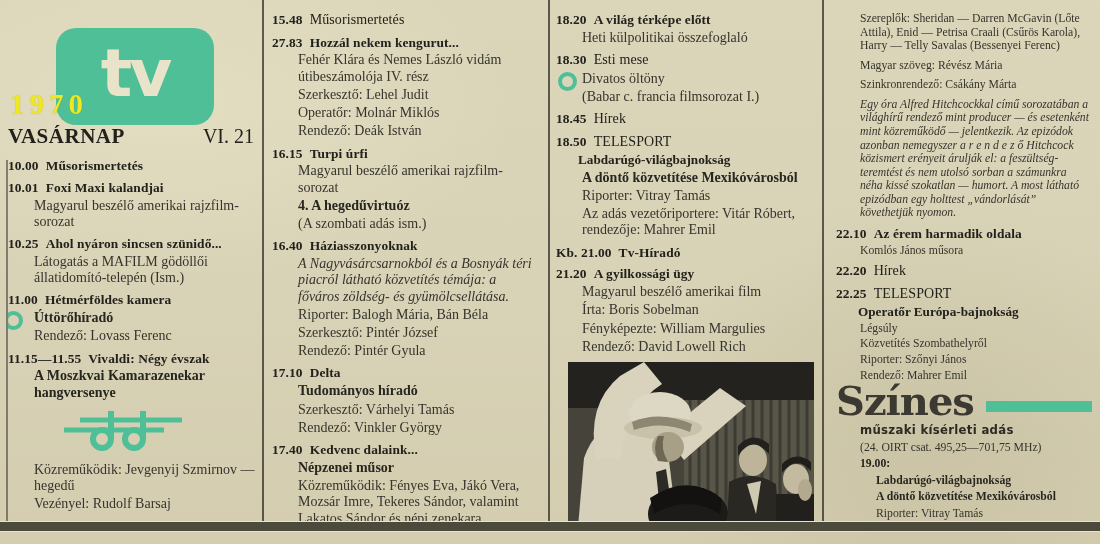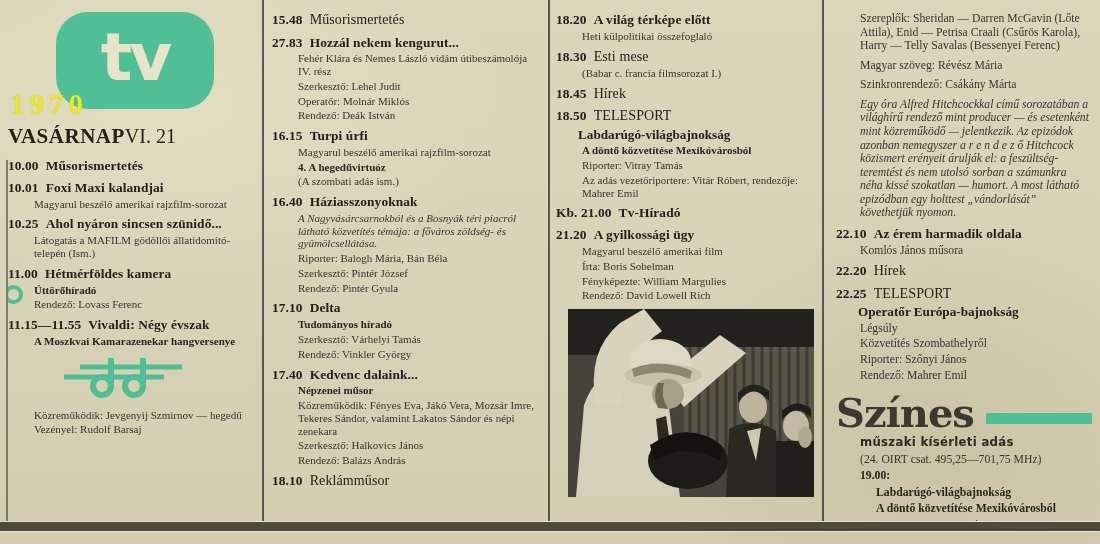--- a/index.html
+++ b/index.html
@@ -18,57 +18,57 @@
   .bottom-bar{position:absolute;left:0;top:521px;width:1100px;height:9px;background:#4c4a3a;
     border-top:1px solid #e9e3cb;border-bottom:1px solid #e9e3cb;}
   .col{position:absolute;top:0;height:521px;overflow:hidden;}
   #col1{left:8px;width:248px}
   #col2{left:272px;width:262px}
   #col3{left:556px;width:258px}
   #col4{left:836px;width:256px}
 
   
   .masthead{position:relative;height:152px;}
-  .tv-logo{position:absolute;left:48px;top:12px;width:158px;height:97px;background:#4fbf97;
-    border-radius:32px;display:flex;align-items:center;justify-content:center;}
+  .tv-logo{position:absolute;left:48px;top:28px;width:158px;height:97px;background:#4fbf97;
+    border-radius:20px;display:flex;align-items:center;justify-content:center;}
   .tv-logo span{font-family:"DejaVu Sans","Liberation Sans",sans-serif;font-weight:bold;
     font-size:66px;color:#e9e3c9;letter-spacing:-3px;line-height:1;transform:translateY(-3px);}
   .year{position:absolute;left:2px;top:88px;font-weight:bold;font-size:29px;color:#f0e81f;
     letter-spacing:5px;text-shadow:0 0 1px rgba(120,110,0,.4);}
-  .dayrow{position:absolute;left:0;right:2px;top:124px;display:flex;
+  .dayrow{position:absolute;left:0;right:2px;top:124px;display:flex;justify-content:space-between;
     align-items:baseline;}
   .day{font-weight:bold;font-size:21px;color:#22211b;letter-spacing:.5px;}
   .date{font-weight:normal;font-size:20px;color:#22211b;}
 
   
   .programs{padding-top:6px;}
   #col1 .programs{padding-top:0;}
   .entry{margin-top:6px;}
   .head{font-weight:bold;font-size:13.4px;line-height:1.18;color:#22211b;
     padding-left:22px;text-indent:-22px;letter-spacing:.1px;}
   .head .time{margin-right:7px;white-space:nowrap;}
   .head.plain .title{font-weight:normal;font-size:14px;}
   .subtitle{font-weight:bold;font-size:13.2px;line-height:1.18;color:#22211b;padding-left:22px;margin-top:2px;}
-  .line{position:relative;font-size:11px;line-height:1.16;padding-left:26px;margin-top:2px;color:#36342c;}
+  .line{position:relative;font-size:14px;line-height:1.16;padding-left:26px;margin-top:2px;color:#36342c;}
   #col4 .line{font-size:11.7px;padding-left:24px;}
   .line.bold{font-weight:bold;color:#27261f;}
   .line.italic{font-style:italic;}
   .line.flush{}
   .line.indent{padding-left:44px;}
   #col4 .line.indent{padding-left:40px;}
   .line.sans{font-family:"DejaVu Sans","Liberation Sans",sans-serif;font-weight:bold;font-size:15px;
     color:#2b2a23;letter-spacing:.3px;padding-left:6px;}
   .ring{position:absolute;left:2px;top:1px;width:11px;height:11px;border:4px solid #4fbf97;
     border-radius:50%;background:transparent;}
   #col1 .ring{left:-4px;}
   .music{margin:5px 0 3px 56px;}
   .photo-wrap{margin:7px 0 0 12px;width:246px;height:188px;}
 
   
-  .szines{margin-top:12px;}
+  .szines{}
   .szines-head{display:flex;align-items:center;gap:12px;margin-bottom:4px;}
   .szines-title{font-family:"DejaVu Serif",serif;font-weight:bold;font-size:40px;line-height:.95;
     color:#3b3931;letter-spacing:-1px;}
   .szines-bar{flex:1;height:11px;background:#4fbf97;margin-top:10px;}
   .szines .line{margin-top:3px;}
 </style>
 </head>
 <body>
 
 <div class="page">
@@ -176,20 +176,21 @@
   </div>
 
   <div class="col" id="col3">
     <div class="programs">
         <div class="entry">
           <div class="head"><span class="time">18.20</span><span class="title">A világ térképe előtt</span></div>
           <div class="line">Heti külpolitikai összefoglaló</div>
         </div>
         <div class="entry">
           <div class="head plain"><span class="time">18.30</span><span class="title">Esti mese</span></div>
+          <div class="line"><span class="ring"></span>Divatos öltöny</div>
           <div class="line">(Babar c. francia filmsorozat I.)</div>
         </div>
         <div class="entry">
           <div class="head plain"><span class="time">18.45</span><span class="title">Hírek</span></div>
         </div>
         <div class="entry">
           <div class="head plain"><span class="time">18.50</span><span class="title">TELESPORT</span></div>
           <div class="subtitle">Labdarúgó-világbajnokság</div>
           <div class="line bold">A döntő közvetítése Mexikóvárosból</div>
           <div class="line">Riporter: Vitray Tamás</div>

